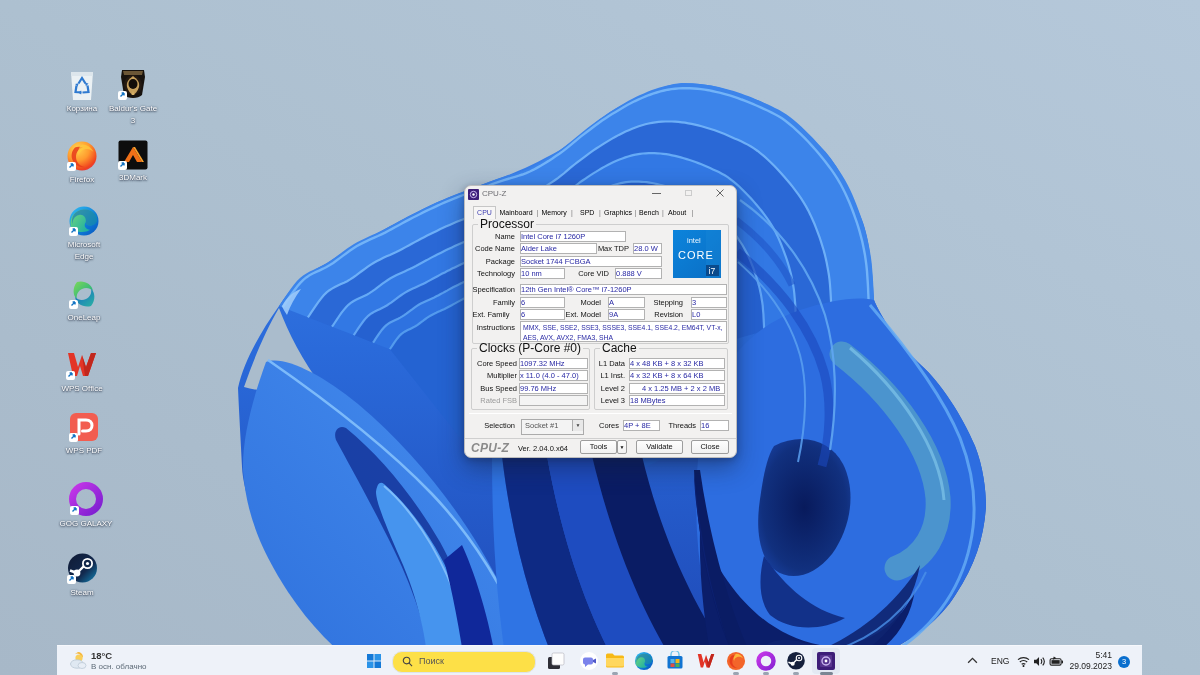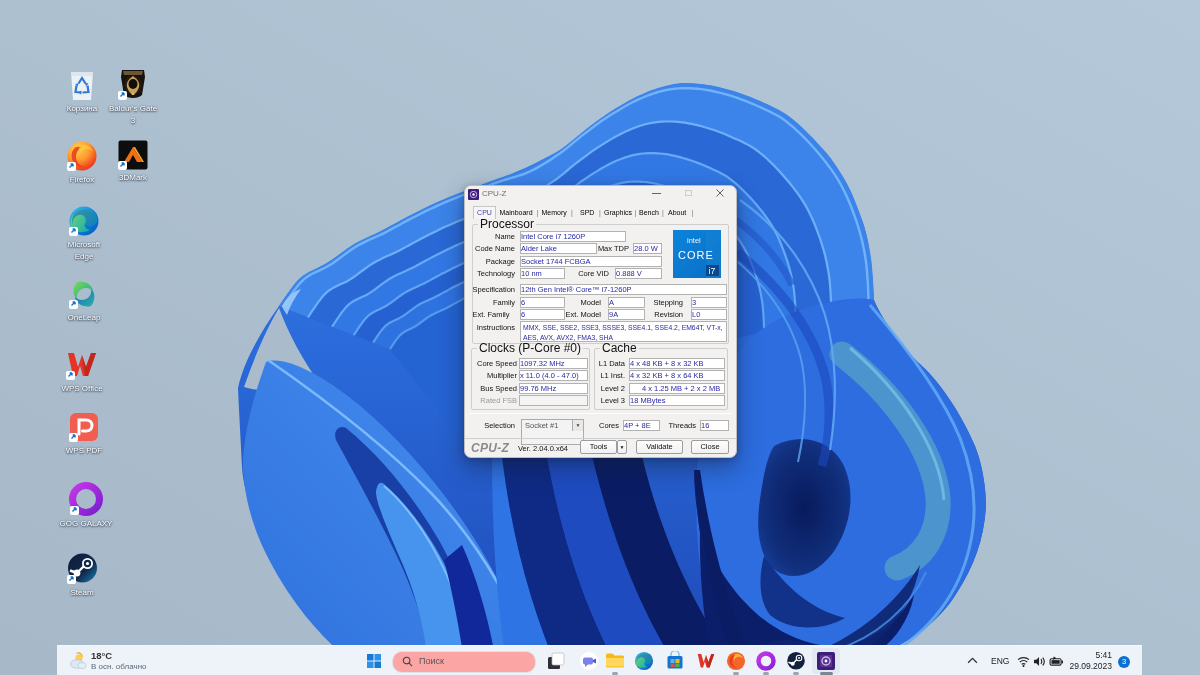--- a/index.html
+++ b/index.html
@@ -350,21 +350,21 @@
  <div class="lab" style="left:128px;top:184px;width:32px;">L1 Inst.</div>
  <div class="fld" style="left:164px;top:184px;width:96px;">4 x 32 KB + 8 x 64 KB</div>
  <div class="lab" style="left:128px;top:196.5px;width:32px;">Level 2</div>
  <div class="fld" style="left:164px;top:196.5px;width:96px;padding-left:12px;">4 x 1.25 MB + 2 x 2 MB</div>
  <div class="lab" style="left:128px;top:209px;width:32px;">Level 3</div>
  <div class="fld" style="left:164px;top:209px;width:96px;">18 MBytes</div>
 
  <div class="abs" style="left:4px;top:227px;width:263px;height:1px;background:#dcdcdc;border-bottom:1px solid #fff;"></div>
 
  <div class="lab" style="left:14px;top:234px;width:36px;">Selection</div>
- <div class="abs" style="left:56px;top:233px;width:63px;height:26px;background:#f3f3f3;border:1px solid #ababab;font-size:7.5px;line-height:11px;color:#555;padding-left:3px;">Socket #1
+ <div class="abs" style="left:56px;top:233px;width:63px;height:16px;background:#f3f3f3;border:1px solid #ababab;font-size:7.5px;line-height:11px;color:#555;padding-left:3px;">Socket #1
    <span style="position:absolute;right:0;top:0;width:11px;height:11px;background:#e8e8e8;border-left:1px solid #ababab;text-align:center;font-size:5px;line-height:11px;color:#444;">▼</span>
  </div>
  <div class="lab" style="left:128px;top:234px;width:26px;">Cores</div>
  <div class="fld" style="left:158px;top:233.5px;width:37px;">4P + 8E</div>
  <div class="lab" style="left:198px;top:234px;width:33px;">Threads</div>
  <div class="fld" style="left:235px;top:233.5px;width:29px;">16</div>
 
  <div class="abs" style="left:0px;top:252px;width:271px;height:1px;background:#cfcfcf;"></div>
 
  <div class="abs" style="left:6px;top:255px;font-size:12px;font-weight:bold;font-style:italic;color:#8a8a8a;letter-spacing:0.3px;">CPU-Z</div>
@@ -386,21 +386,21 @@
  <div style="position:absolute;left:34px;top:4px;font-size:9.5px;font-weight:bold;color:#333;">18°C</div>
  <div style="position:absolute;left:34px;top:16px;font-size:8px;color:#5d6a77;">В осн. облачно</div>
 
  <svg style="position:absolute;left:310px;top:8px;" width="14" height="14" viewBox="0 0 15 15">
   <rect x="0" y="0" width="7" height="7" fill="#1479d7"></rect>
         <rect x="8" y="0" width="7" height="7" fill="#2a93e8"></rect>
   <rect x="0" y="8" width="7" height="7" fill="#2a93e8"></rect>
         <rect x="8" y="8" width="7" height="7" fill="#1479d7"></rect>
  </svg>
 
- <div style="position:absolute;left:335px;top:4.5px;width:142px;height:20px;background:#fca5a5;border:1px solid #dfe3ea;border-radius:10px;text-align:center;">
+ <div style="position:absolute;left:335px;top:4.5px;width:142px;height:20px;background:#fde047;border:1px solid #dfe3ea;border-radius:10px;text-align:center;">
   <svg style="position:absolute;left:9px;top:4px;" width="11" height="11" viewBox="0 0 12 12">
           <circle cx="5" cy="5" r="3.6" fill="none" stroke="#444" stroke-width="1.2"></circle>
           <path d="M7.8,7.8 L11,11" stroke="#444" stroke-width="1.2"></path>
         </svg>
   <span style="position:absolute;left:26px;top:4px;font-size:9px;color:#555;">Поиск</span>
  </div>
 
  <svg style="position:absolute;left:489px;top:5px;" width="20" height="20" viewBox="0 0 20 20">
   <rect x="2" y="6" width="12" height="12" rx="1.5" fill="#2e2e36"></rect>
   <rect x="6" y="2" width="12" height="12" rx="1.5" fill="#fdfdfd" stroke="#b8b8c0" stroke-width="0.7"></rect>

